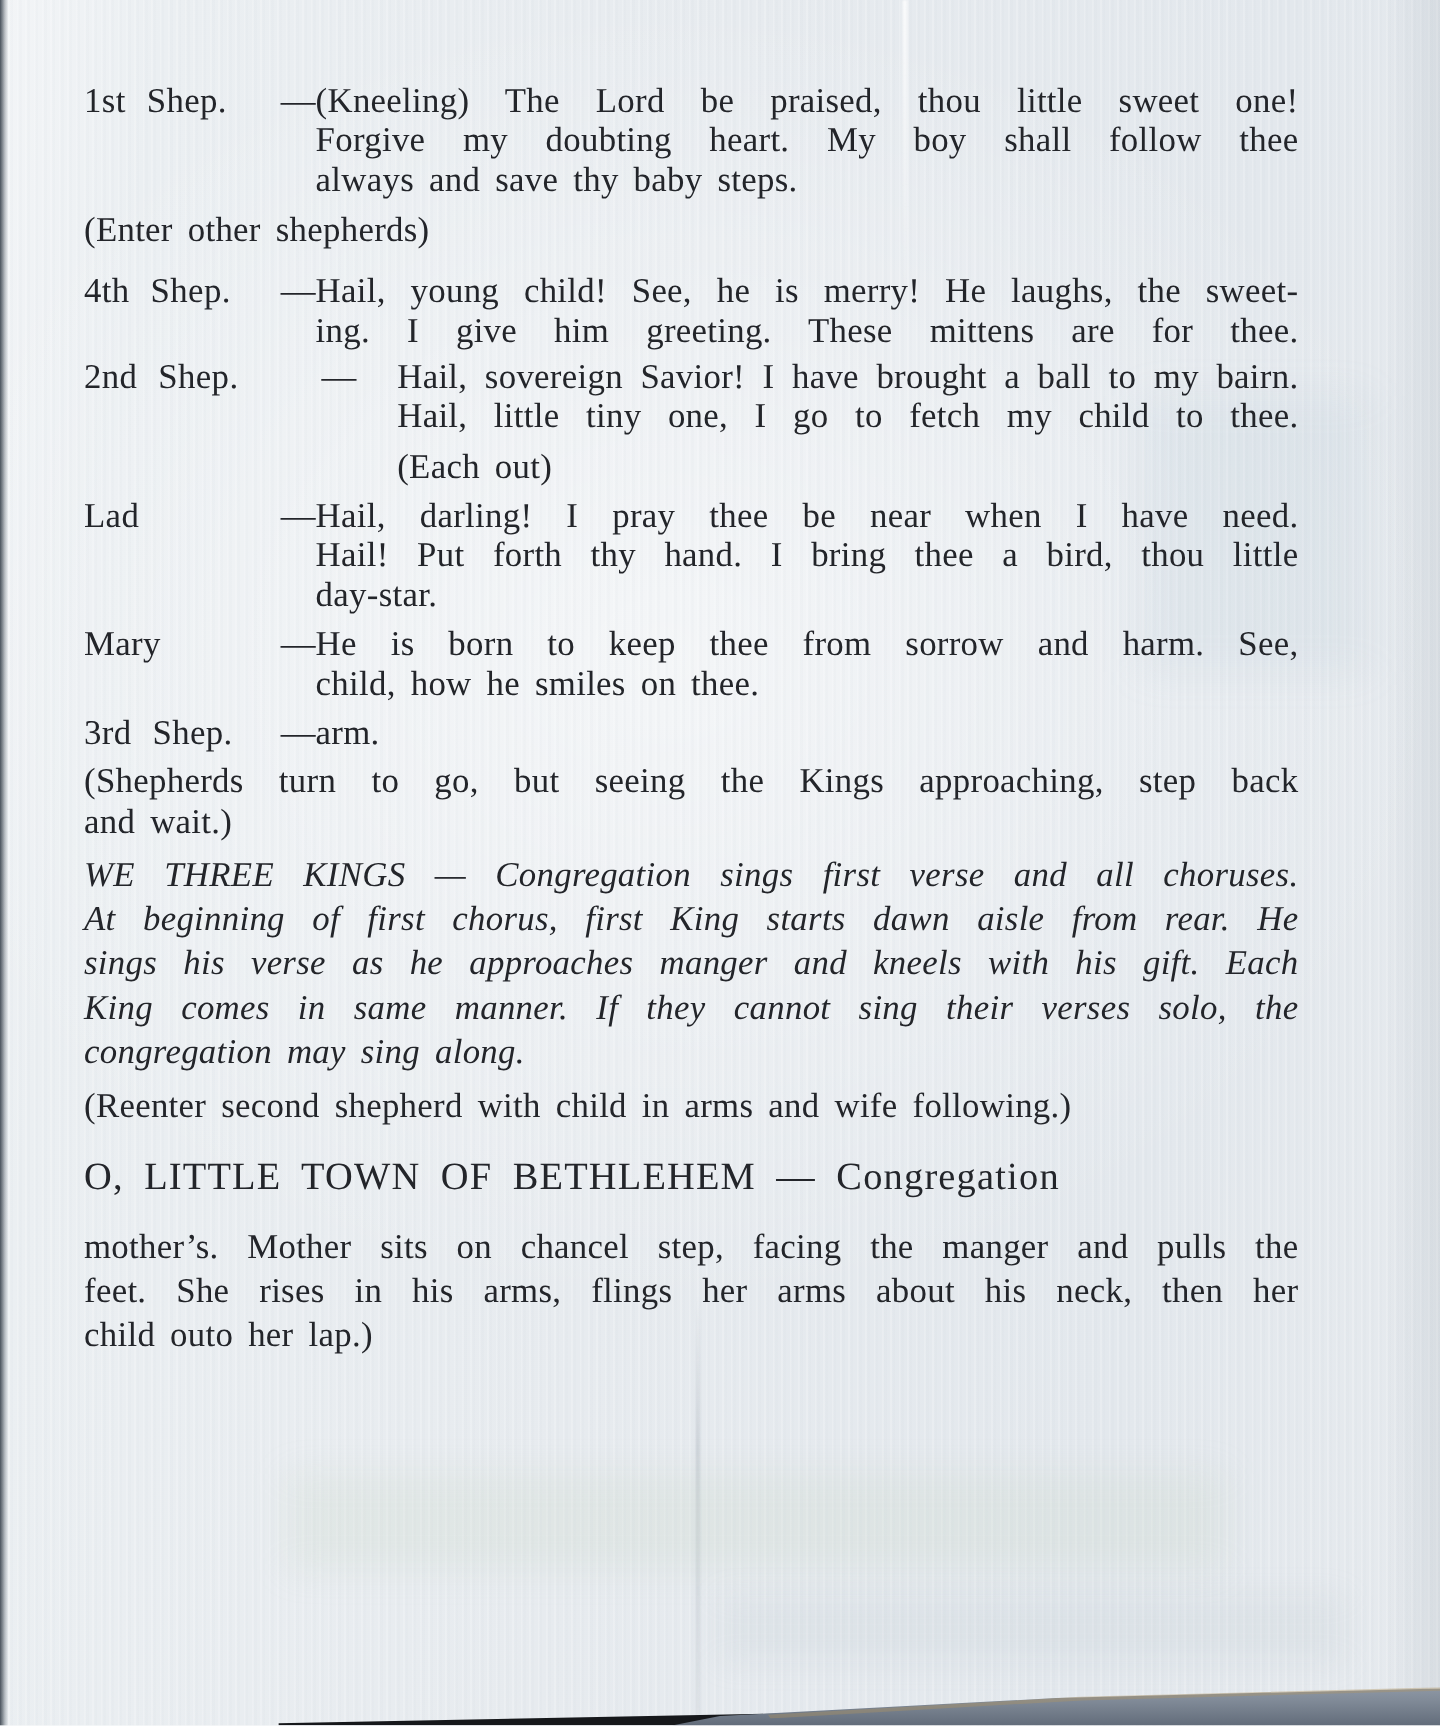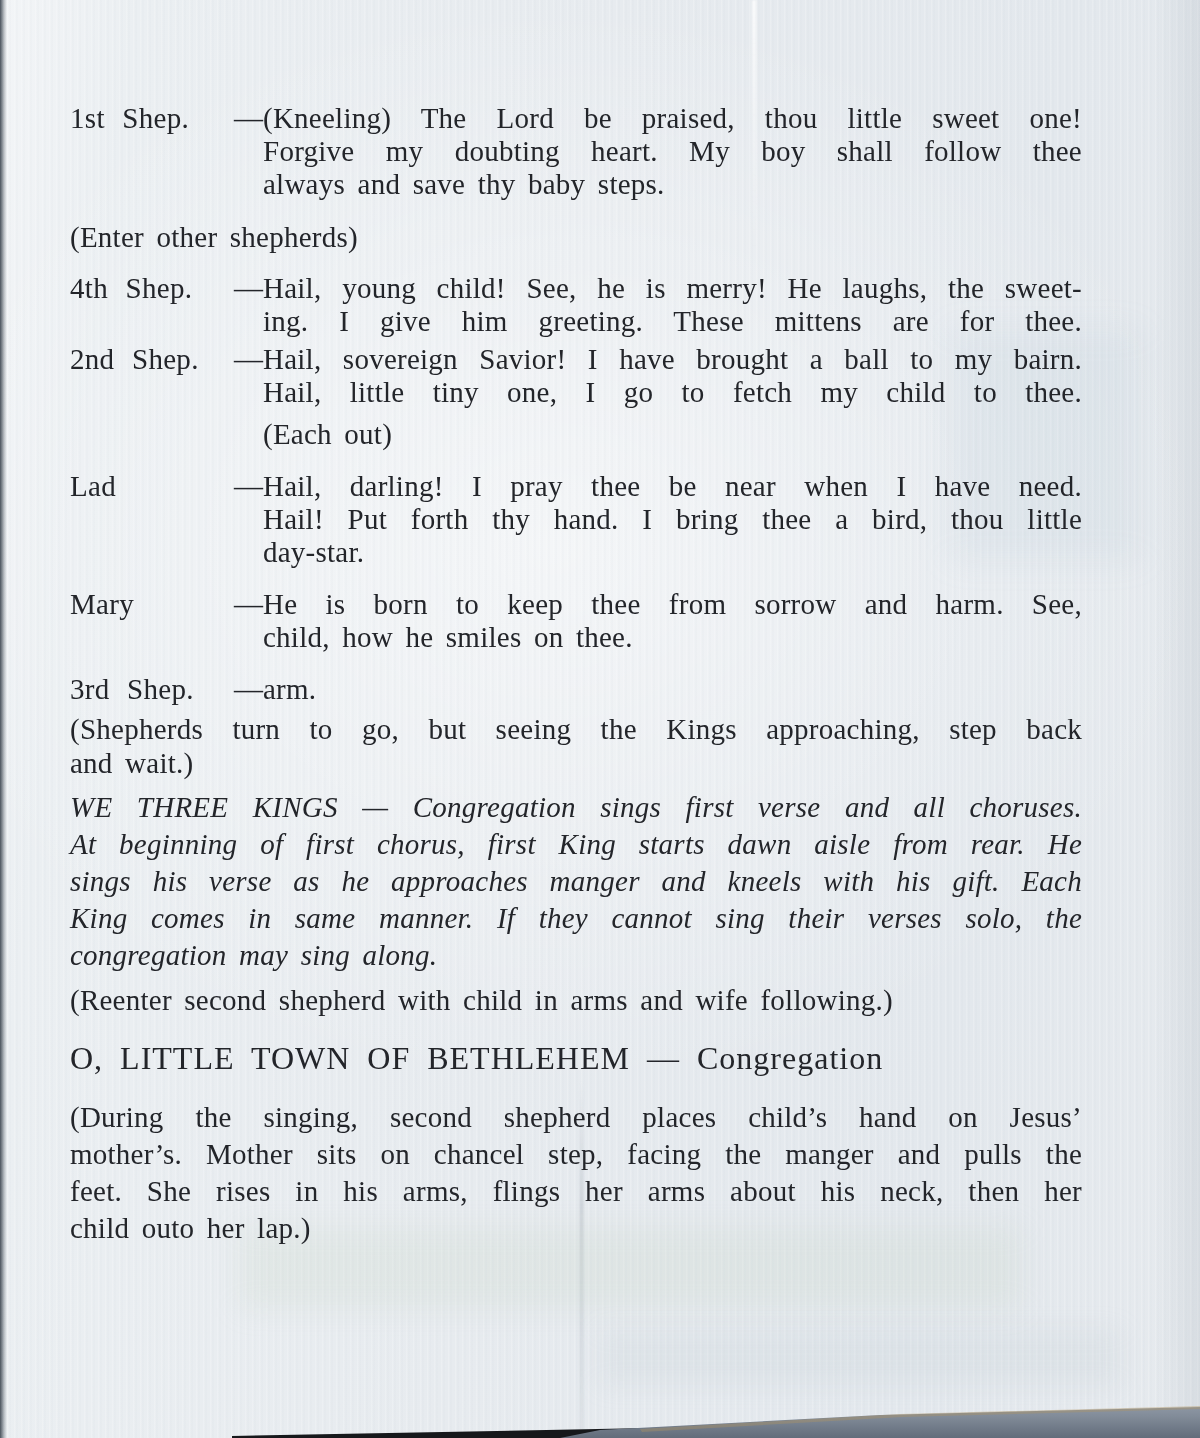--- a/index.html
+++ b/index.html
@@ -89,27 +89,27 @@
     background: rgba(150,172,192,0.10); filter: blur(16px); }
   .ghost.g2 { left: 240px; top: 1228px; width: 780px; height: 80px;
     background: rgba(186,204,182,0.16); filter: blur(14px); }
   .ghost.g3 { left: 600px; top: 1330px; width: 520px; height: 55px;
     background: rgba(176,188,200,0.14); filter: blur(12px); }
 
   
   .doc {
     position: absolute;
     inset: 0;
-    padding: 102px 118px 0 70px;
+    padding: 68px 118px 0 70px;
     box-sizing: border-box;
   }
   .block { position: relative; }
-  #blocks .block + .block { margin-top: 19px; }
+  #blocks .block + .block { margin-top: 8px; }
   #blocks .block:nth-child(3)  { margin-top: 18px; }
-  #blocks .block:nth-child(4)  { margin-top: 5px; }
+  #blocks .block:nth-child(4)  { margin-top: 5px; gap: 34px; }
   #blocks .block:nth-child(8)  { margin-top: 6px; }
   #blocks .block:nth-child(9)  { margin-top: 9px; font-style: italic; }
   #blocks .block:nth-child(10) { margin-top: 9px; }
   #blocks .block:nth-child(11) { margin-top: 21px; }
   #blocks .block:nth-child(12) { margin-top: 21px; }
 
   .dialogue { display: flex; align-items: flex-start; }
   .speaker {
     flex: 0 0 164px;
     font-size: 29px; line-height: 33px;
@@ -217,21 +217,20 @@
         <div class="line j">King comes in same manner. If they cannot sing their verses solo, the</div>
         <div class="line">congregation may sing along.</div>
       </div>
       <div class="block stage">
         <div class="line">(Reenter second shepherd with child in arms and wife following.)</div>
       </div>
       <div class="block heading">
         <div class="line">O, LITTLE TOWN OF BETHLEHEM — Congregation</div>
       </div>
       <div class="block paragraph">
-        <div class="line j">(During the singing, second shepherd places child’s hand on Jesus’</div>
         <div class="line j">mother’s. Mother sits on chancel step, facing the manger and pulls the</div>
         <div class="line j">feet. She rises in his arms, flings her arms about his neck, then her</div>
         <div class="line">child outo her lap.)</div>
       </div>
     </div>
 </div>
 
 <div class="bottom-band">
   <div class="black-wedge"></div>
   <div class="slate"></div>

